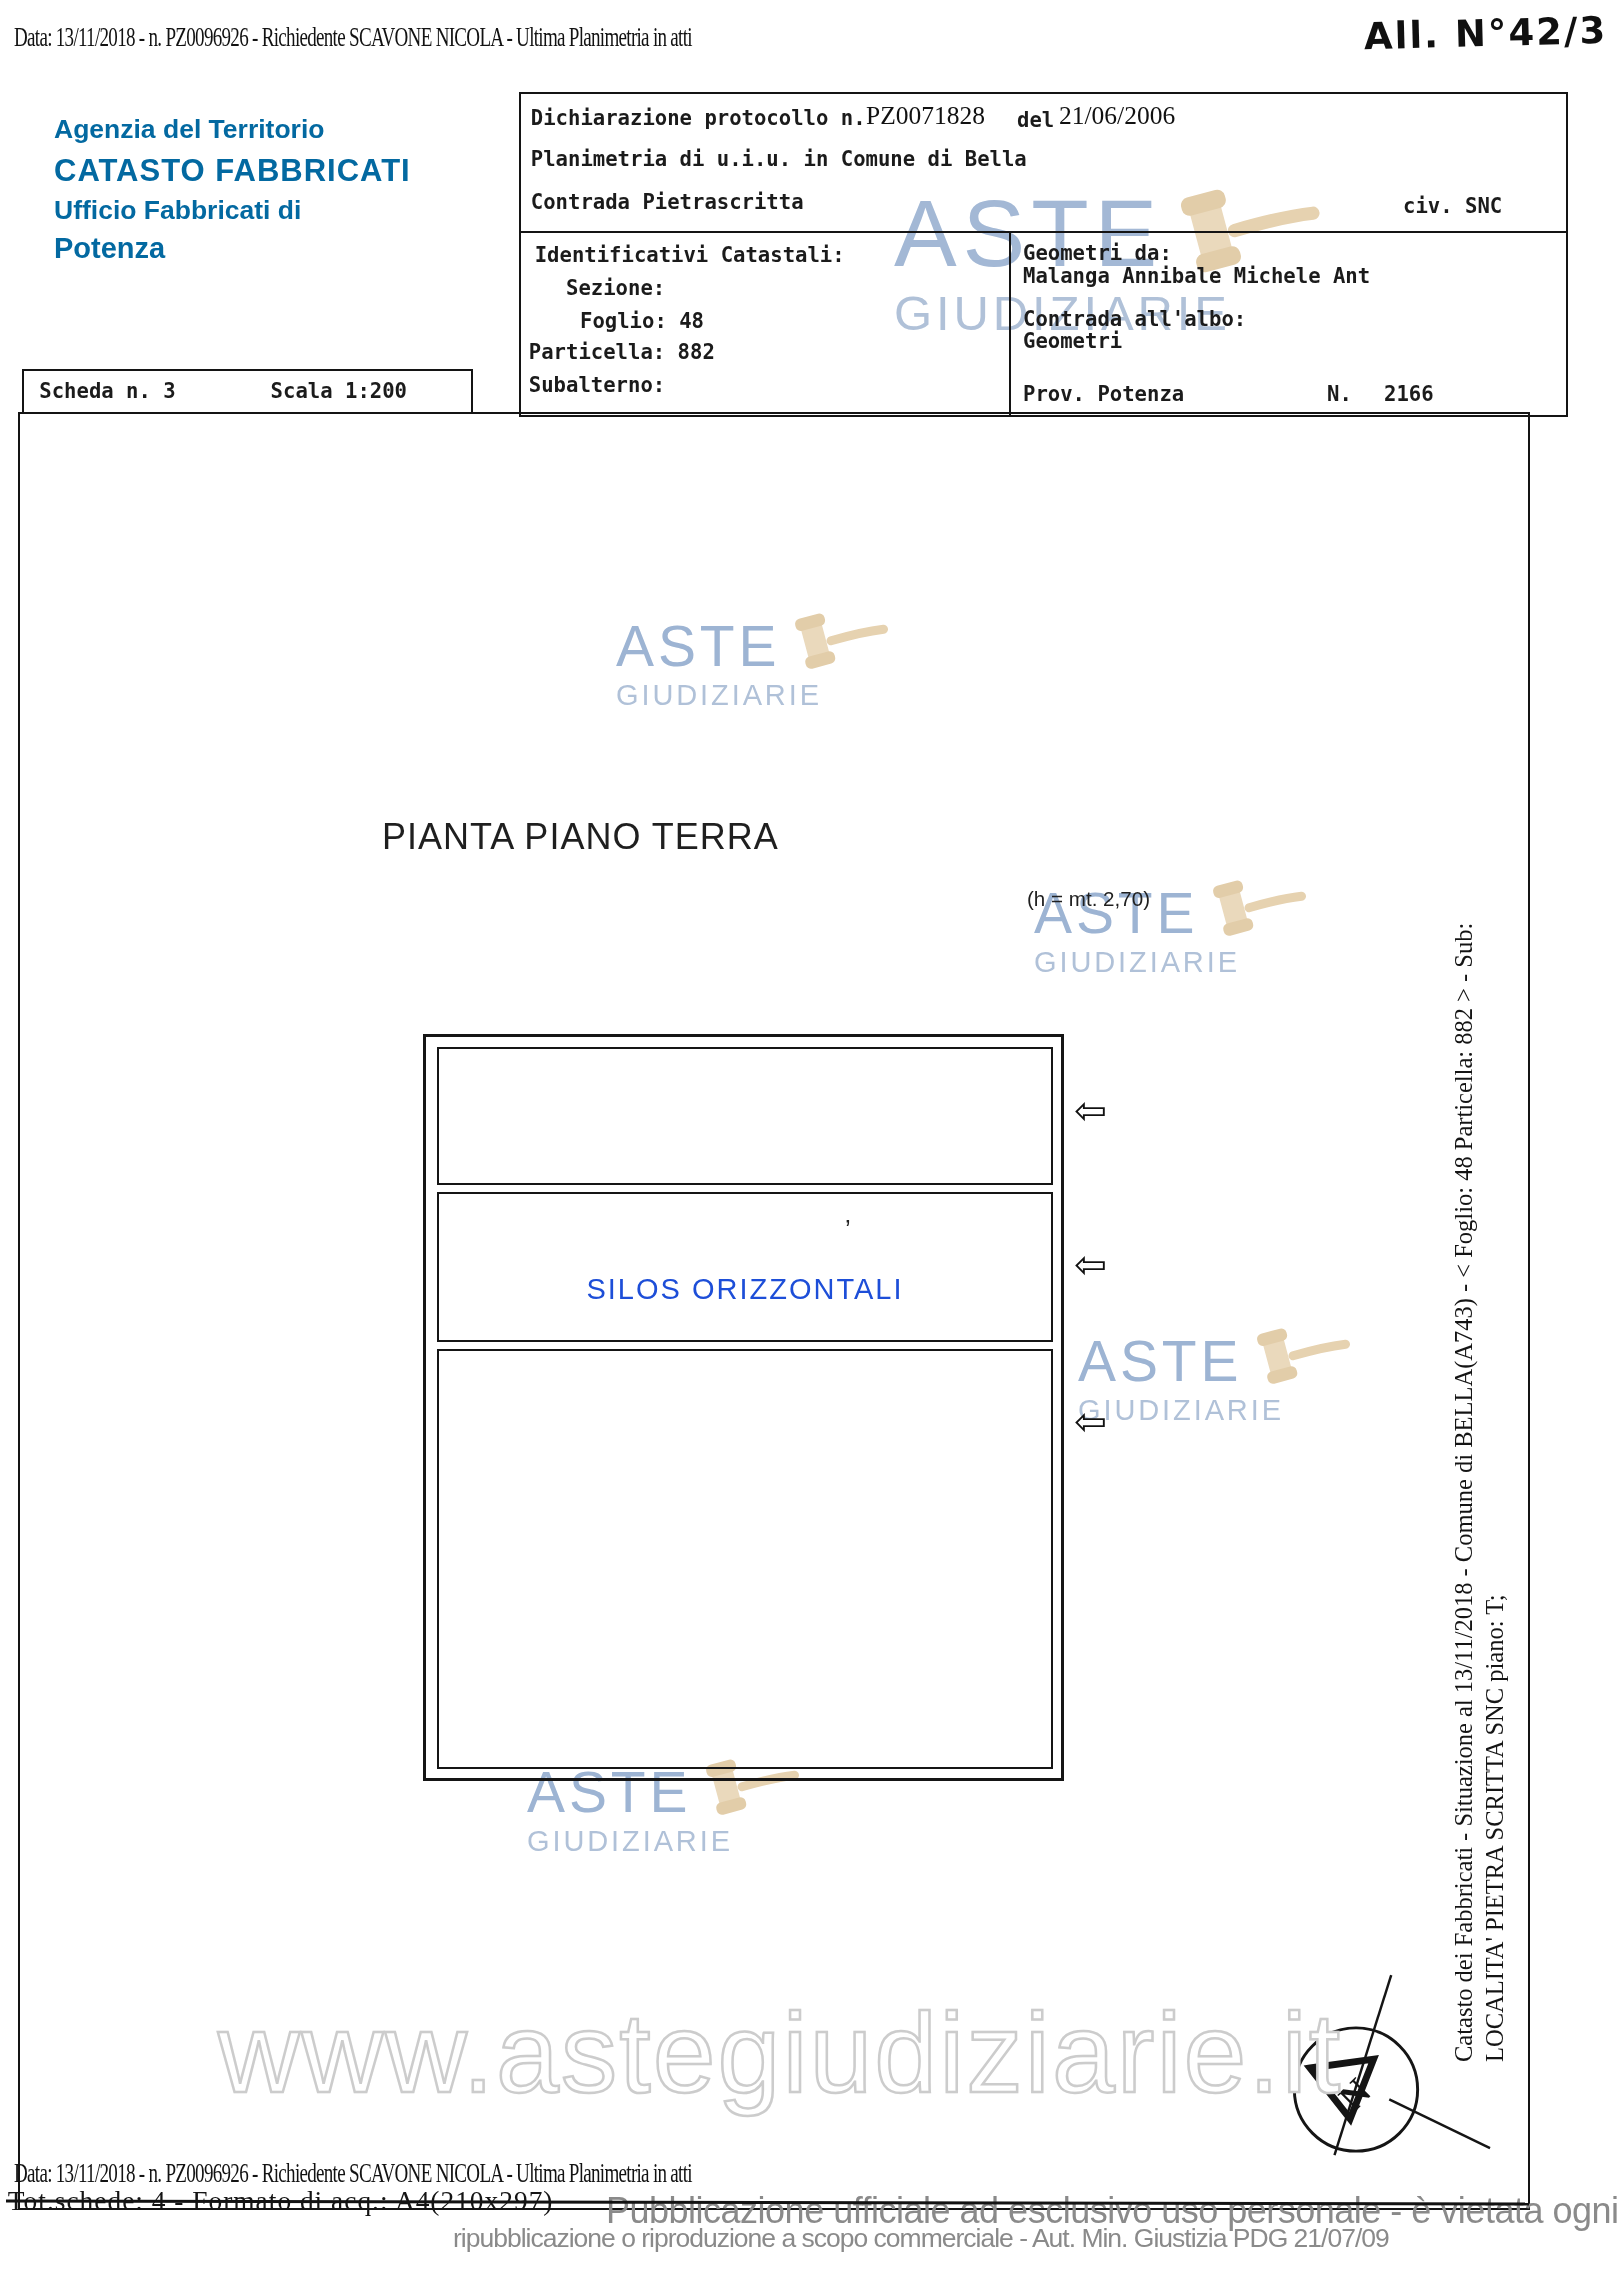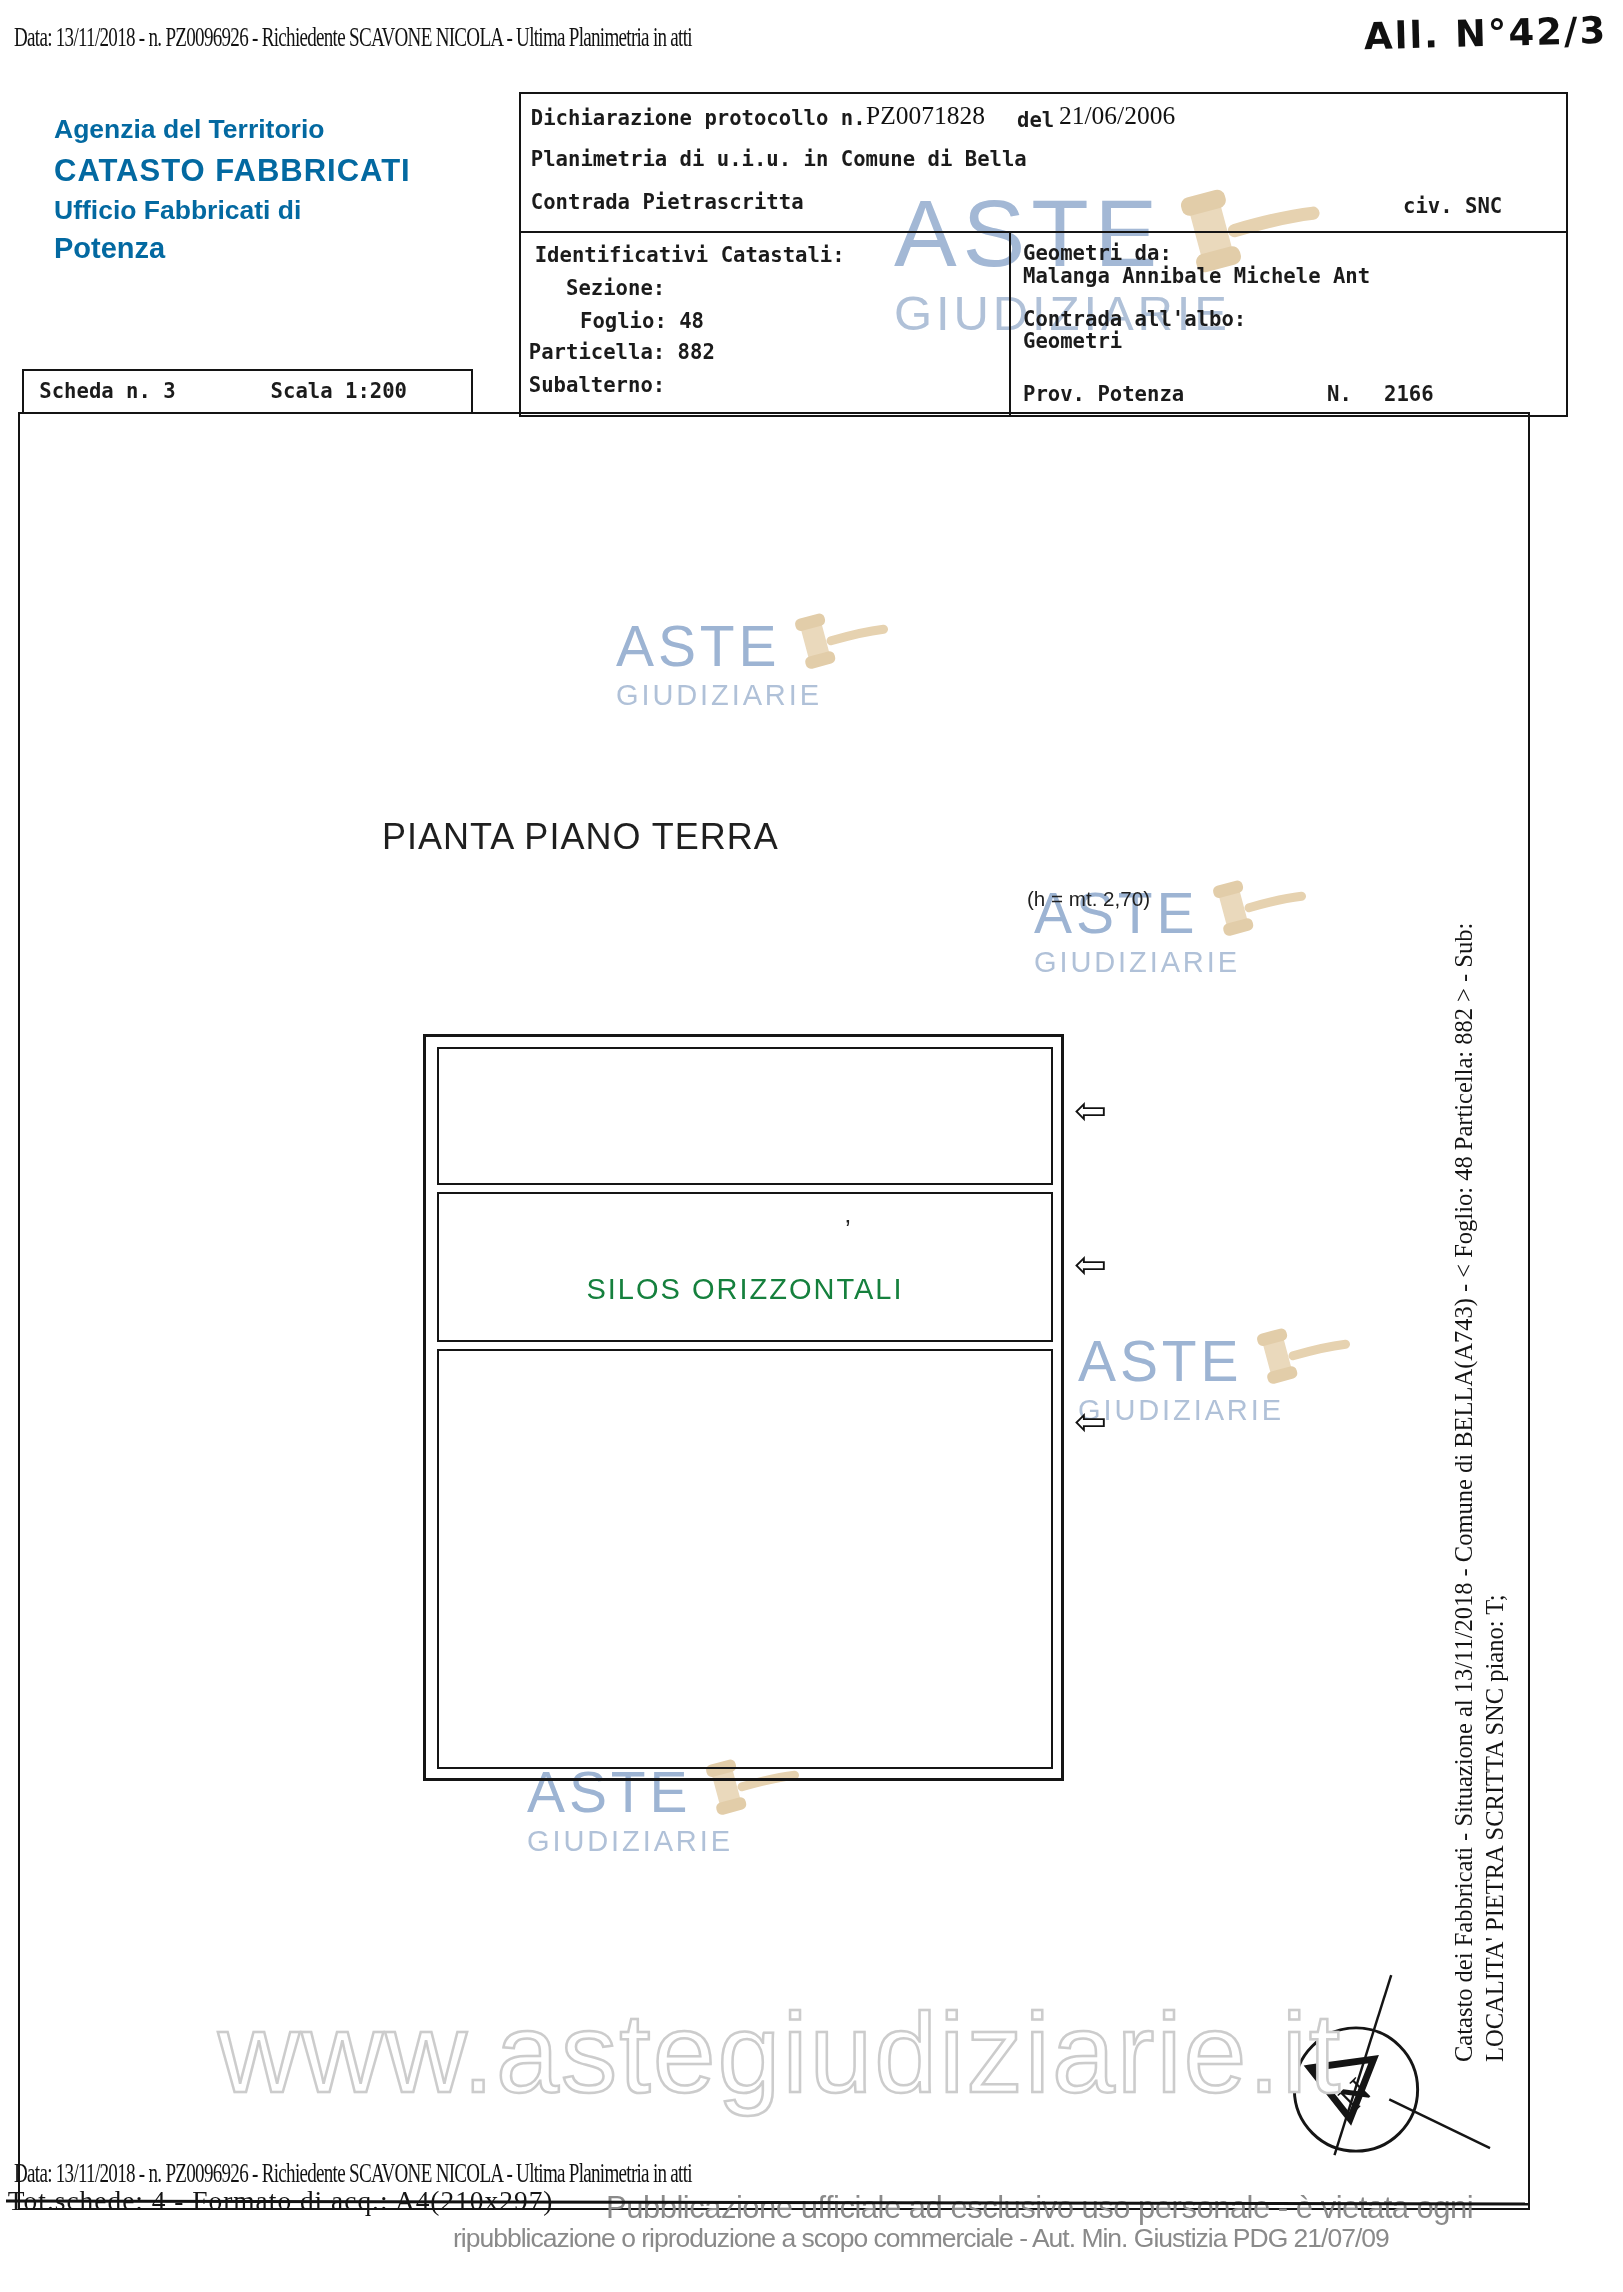--- a/index.html
+++ b/index.html
@@ -48,21 +48,21 @@
   .title1 { font-size:36px; color:#1f1f1f; letter-spacing:1px; white-space:nowrap; }
   .title2 { font-size:37px; color:#1f1f1f; letter-spacing:0px; white-space:nowrap; }
   .hnote  { font-size:20.6px; color:#1f1f1f; white-space:nowrap; }
 
   
   .outer-rect { left:423px; top:1034px; width:635px; height:741px; border:3.9px solid #151515; }
   .bay { position:absolute; left:437px; width:612px; border:2.9px solid #151515; }
   .bay1 { top:1047px; height:134px; }
   .bay2 { top:1192px; height:146px; display:flex; align-items:center; justify-content:center; }
   .bay3 { top:1349px; height:416px; }
-  .room-label { font-size:29px; letter-spacing:2px; color:#15803d; white-space:nowrap;margin-top:44px; }
+  .room-label { font-size:29px; letter-spacing:2px; color:#1d4ed8; white-space:nowrap;margin-top:44px; }
   .tick { font-size:25.5px; color:#222; }
   .arrow { font-size:39px; line-height:39px; color:#111; font-family:"DejaVu Sans", sans-serif; }
 
   
   .vtext {
     position:absolute; transform:rotate(-90deg); transform-origin:0 0;
     white-space:nowrap; font-family:"Liberation Serif", serif; font-size:24.5px; color:#141414;
     z-index:2;
   }
 
@@ -76,21 +76,21 @@
   .wm-large .giud { font-size:49px; letter-spacing:3.9px; margin-top:7.8px; }
   .bigwm {
     position:absolute; left:218px; top:1988px; z-index:3; white-space:nowrap;
     font-size:113px; letter-spacing:2px; color:#ffffff;
     -webkit-text-stroke:2.5px #cccccc; text-shadow:0 0 2px #dddddd;
   }
 
   
   .strike-line { left:5.9px; top:2201px; width:1523px; border-top:3.9px solid #121212; transform:rotate(0.12deg); z-index:4; }
   .tot-line { font-family:"Liberation Serif", serif; font-size:27.4px; letter-spacing:1px; color:#141414; white-space:nowrap; }
-  .gray-line { font-size:31px; letter-spacing:-0.5px; color:#8a8a8a; white-space:nowrap; }
+  .gray-line { font-size:36px; letter-spacing:-0.5px; color:#8a8a8a; white-space:nowrap; }
   .gray-line2 { font-size:26.5px; letter-spacing:-1px; color:#8a8a8a; white-space:nowrap; }
 </style>
 </head>
 <body>
 
 <div class="sheet">
 
   <div class="wm wm-large" style="left:894px; top:186px;">
     <div class="row">
       <span class="aste">ASTE</span>

